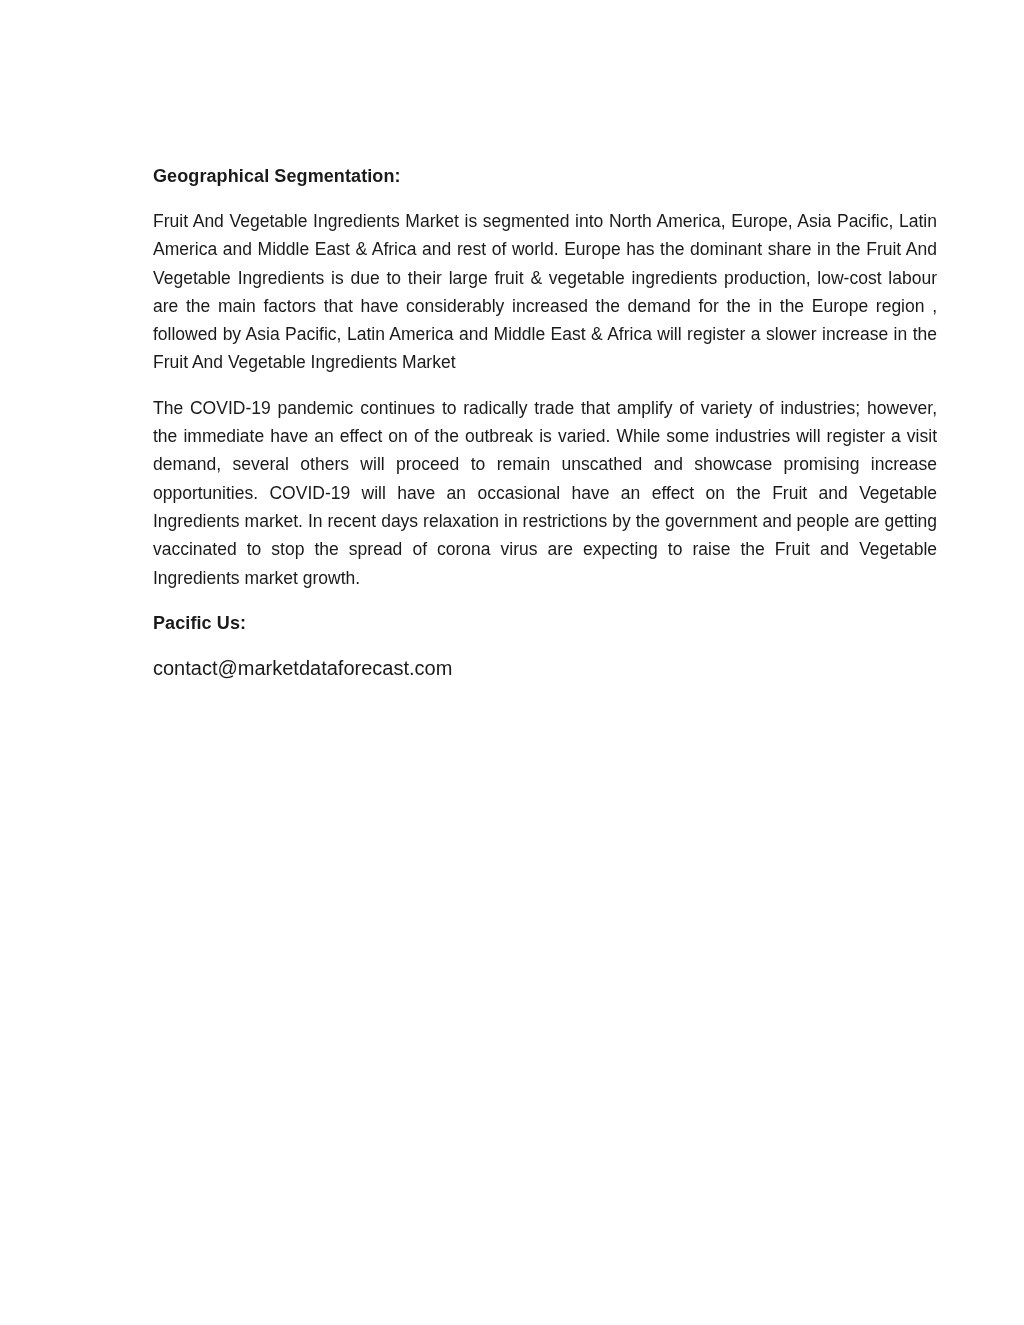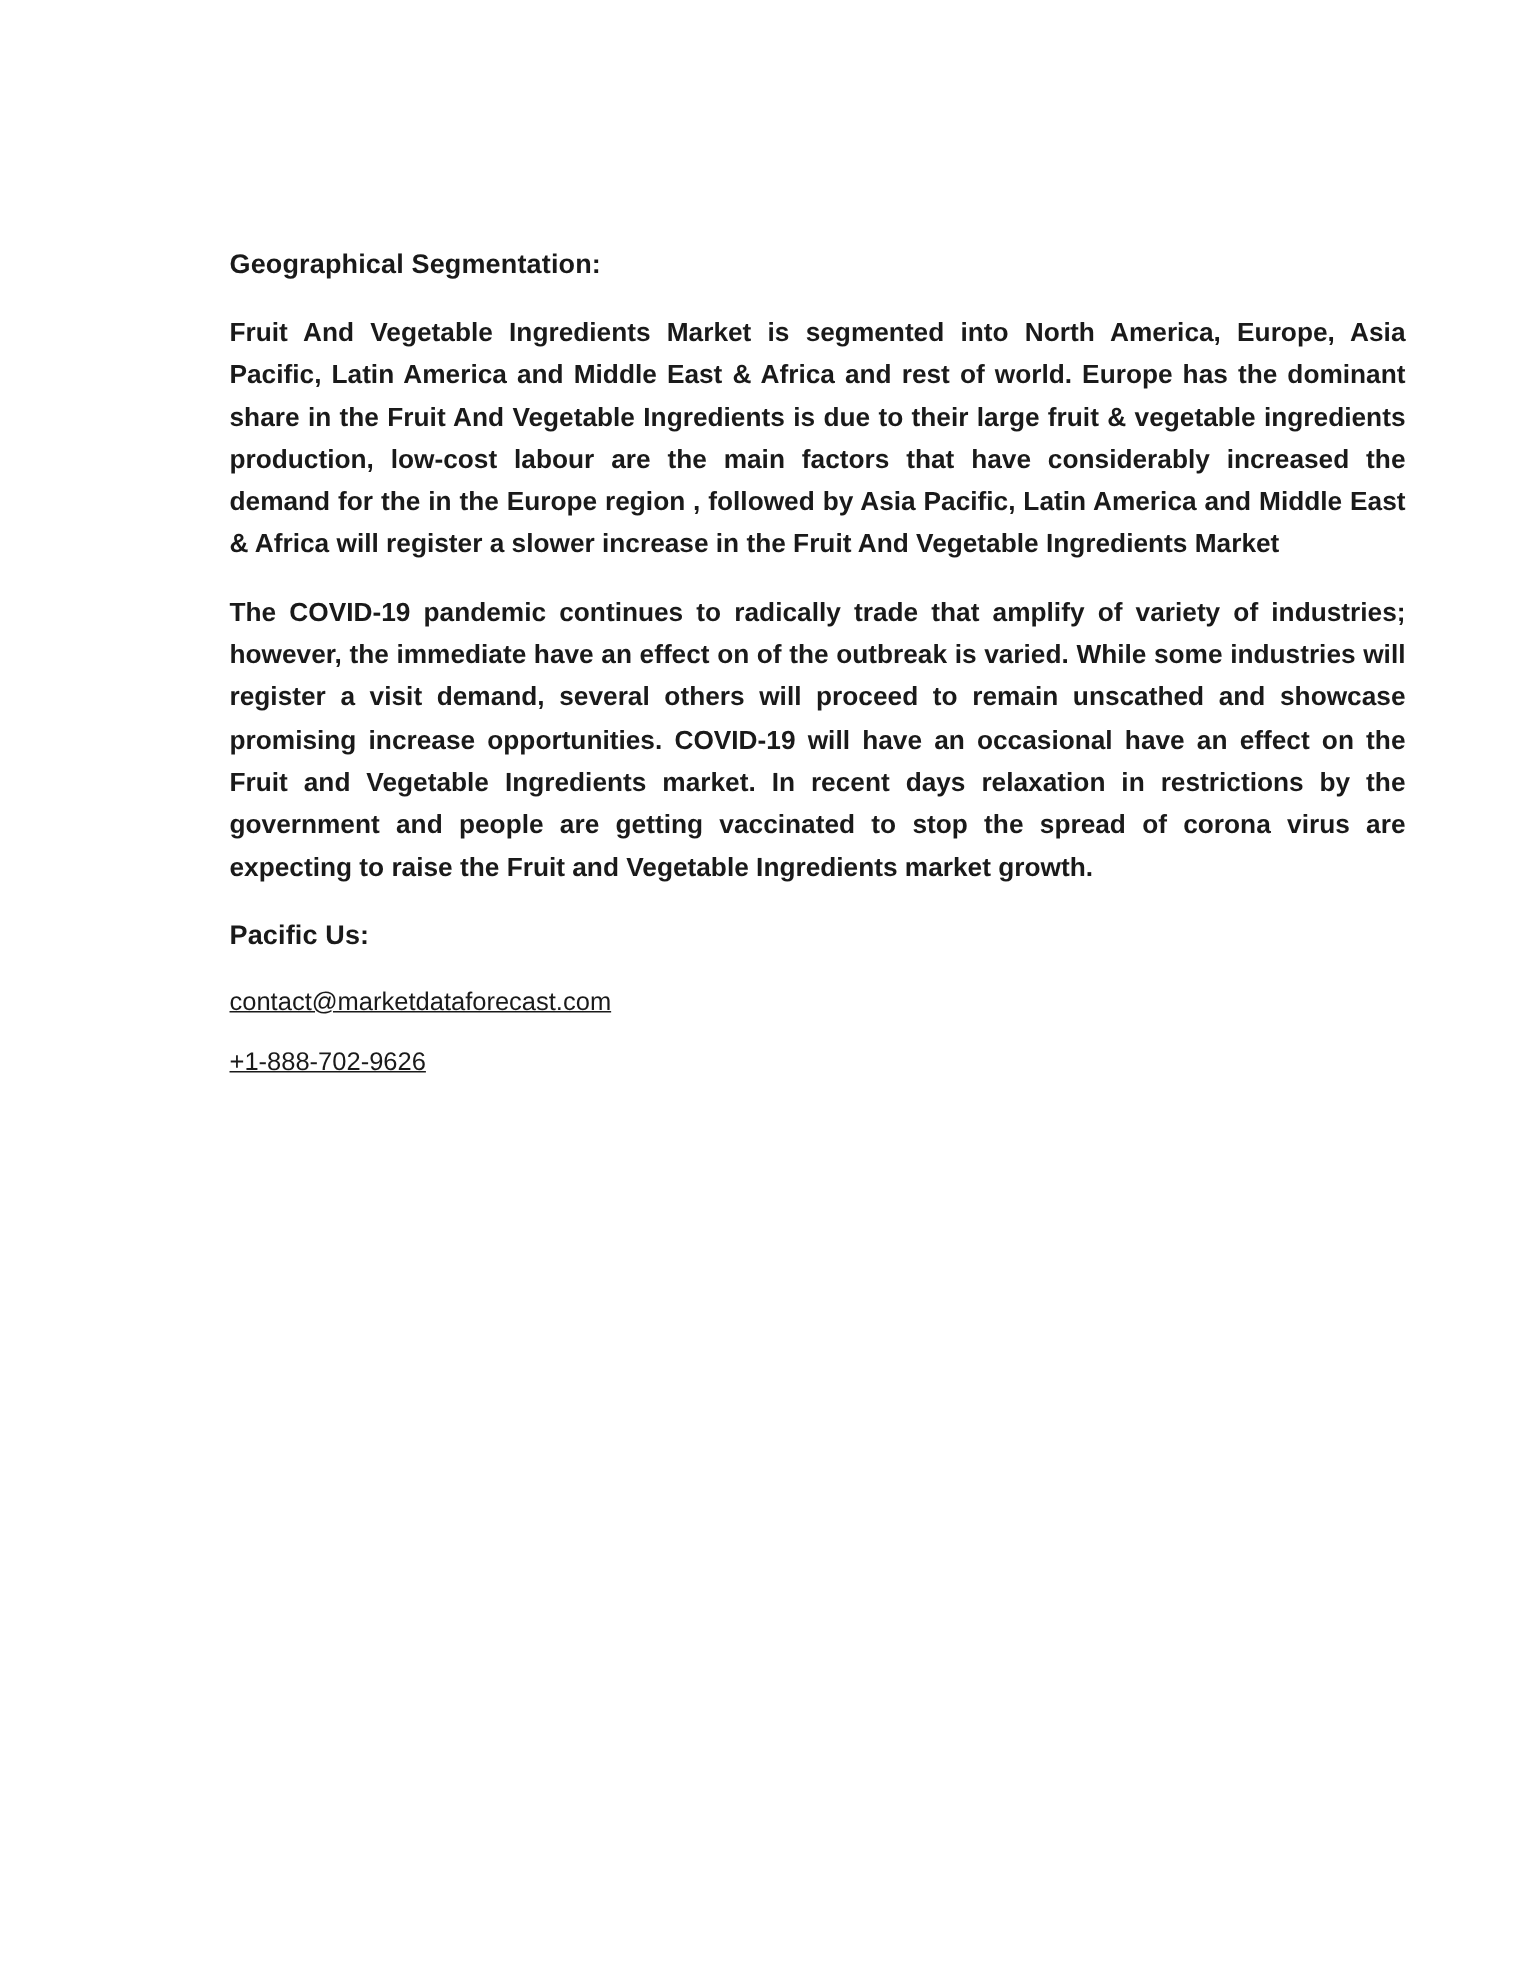--- a/index.html
+++ b/index.html
@@ -25,46 +25,44 @@
   }
   .doc-heading {
     font-size: 18px;
     font-weight: 700;
     line-height: 28px;
     margin: 0 0 17px 0;
     letter-spacing: 0.1px;
   }
   .doc-paragraph {
     font-size: 17.5px;
-    font-weight: 700;
+    font-weight: 400;
     line-height: 28.3px;
     text-align: justify;
     margin: 0 0 17px 0;
   }
   .doc-line {
-    font-size: 17px;
+    font-size: 20px;
     font-weight: 400;
     line-height: 28px;
     margin: 0 0 12px 0;
-    text-decoration: underline;
   }
 </style>
 </head>
 <body>
 
 <div class="page">
   <div class="content">
 
     <h2 class="doc-heading">Geographical Segmentation:</h2>
 
     <p class="doc-paragraph">Fruit And Vegetable Ingredients Market is segmented into North America, Europe, Asia Pacific, Latin America and Middle East &amp; Africa and rest of world. Europe has the dominant share in the Fruit And Vegetable Ingredients is due to their large fruit &amp; vegetable ingredients production, low-cost labour are the main factors that have considerably increased the demand for the in the Europe region , followed by Asia Pacific, Latin America and Middle East &amp; Africa will register a slower increase in the Fruit And Vegetable Ingredients Market</p>
 
 
     <p class="doc-paragraph">The COVID-19 pandemic continues to radically trade that amplify of variety of industries; however, the immediate have an effect on of the outbreak is varied. While some industries will register a visit demand, several others will proceed to remain unscathed and showcase promising increase opportunities. COVID-19 will have an occasional have an effect on the Fruit and Vegetable Ingredients market. In recent days relaxation in restrictions by the government and people are getting vaccinated to stop the spread of corona virus are expecting to raise the Fruit and Vegetable Ingredients market growth.</p>
 
     <h2 class="doc-heading">Pacific Us:</h2>
 
     <p class="doc-line">contact@marketdataforecast.com</p>
 
-    <p class="doc-line">+1-888-702-9626</p>
 
   </div>
 </div>
 
 </body></html>

